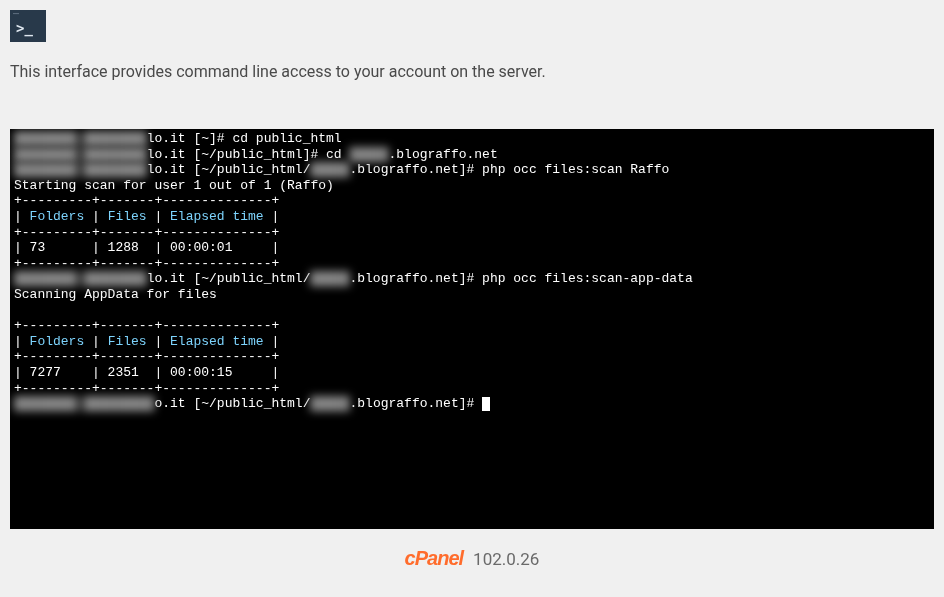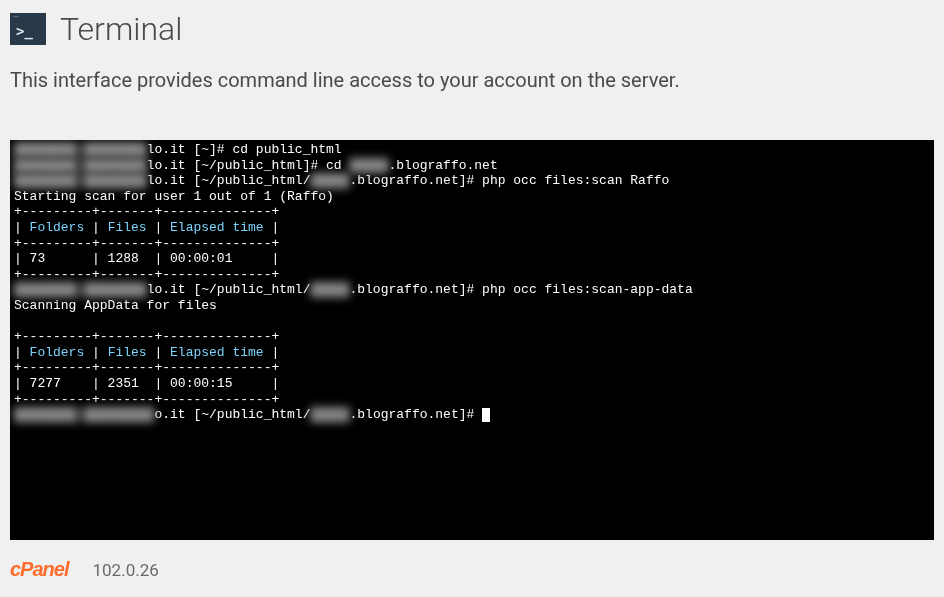--- a/index.html
+++ b/index.html
@@ -46,21 +46,21 @@
       font-size: 14px;
       font-weight: bold;
       margin-top: 4px;
     }
     .page-title {
       font-size: 32px;
       font-weight: 300;
       color: #4a4a4a;
     }
     .description {
-      font-size: 20px;
+      font-size: 16px;
       color: #4a4a4a;
       margin-bottom: 48px;
     }
     .terminal-window {
       background: #000000;
       color: #ffffff;
       font-family: "Menlo", "Monaco", "Courier New", monospace;
       font-size: 13px;
       line-height: 1.2;
       padding: 2px 4px;
@@ -81,22 +81,23 @@
     .cursor {
       display: inline-block;
       background: #ffffff;
       width: 8px;
       height: 14px;
       vertical-align: text-bottom;
     }
     .footer {
       display: flex;
       align-items: baseline;
-      gap: 24px;
+      gap: 10px;
       margin-top: 18px;
+      justify-content: center;
     }
     .cpanel-logo {
       font-family: sans-serif;
       font-size: 20px;
       font-weight: 700;
       font-style: italic;
       color: #ff6c2c;
       letter-spacing: -1px;
     }
     .version {
@@ -104,21 +105,20 @@
       color: #6a6a6a;
     }
   </style>
 </head>
 <body>
 
 <div class="header">
   <div class="terminal-icon">
     <span class="terminal-icon-text">&gt;_</span>
   </div>
-  <h1 class="page-title">Terminal</h1>
 </div>
 
 <p class="description">This interface provides command line access to your account on the server.</p>
 
 <div class="terminal-window" id="term"><div><span class="blur">████████ ████████</span><span>lo.it [~]# cd public_html</span></div><div><span class="blur">████████ ████████</span><span>lo.it [~/public_html]# cd </span><span class="blur">█████</span><span>.blograffo.net</span></div><div><span class="blur">████████ ████████</span><span>lo.it [~/public_html/</span><span class="blur">█████</span><span>.blograffo.net]# php occ files:scan Raffo</span></div><div><span>Starting scan for user 1 out of 1 (Raffo)</span></div><div><span>+---------+-------+--------------+</span></div><div><span>| </span><span class="green">Folders</span><span> | </span><span class="green">Files</span><span> | </span><span class="green">Elapsed time</span><span> |</span></div><div><span>+---------+-------+--------------+</span></div><div><span>| 73      | 1288  | 00:00:01     |</span></div><div><span>+---------+-------+--------------+</span></div><div><span class="blur">████████ ████████</span><span>lo.it [~/public_html/</span><span class="blur">█████</span><span>.blograffo.net]# php occ files:scan-app-data</span></div><div><span>Scanning AppData for files</span></div><div>&nbsp;</div><div><span>+---------+-------+--------------+</span></div><div><span>| </span><span class="green">Folders</span><span> | </span><span class="green">Files</span><span> | </span><span class="green">Elapsed time</span><span> |</span></div><div><span>+---------+-------+--------------+</span></div><div><span>| 7277    | 2351  | 00:00:15     |</span></div><div><span>+---------+-------+--------------+</span></div><div><span class="blur">████████ █████████</span><span>o.it [~/public_html/</span><span class="blur">█████</span><span>.blograffo.net]# </span><span class="cursor"></span></div></div>
 
 <div class="footer">
   <span class="cpanel-logo">cPanel</span>
   <span class="version">102.0.26</span>
 </div>

